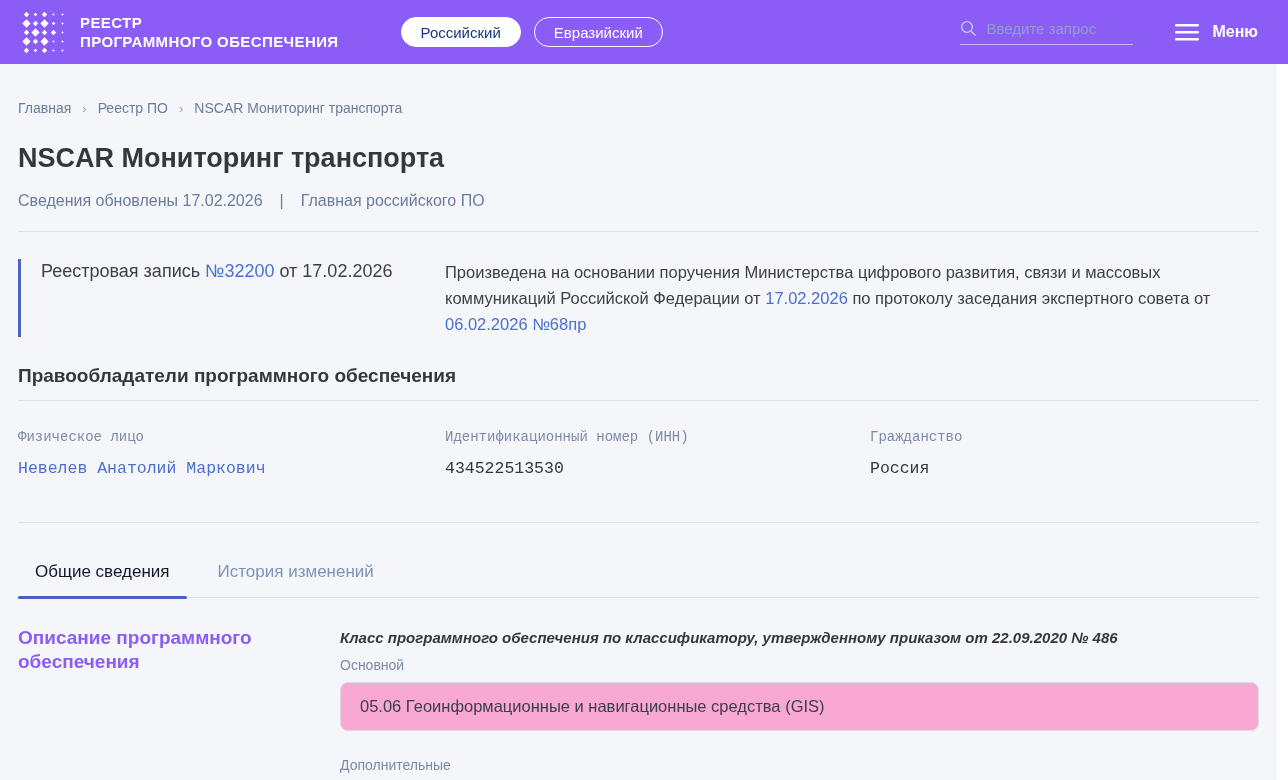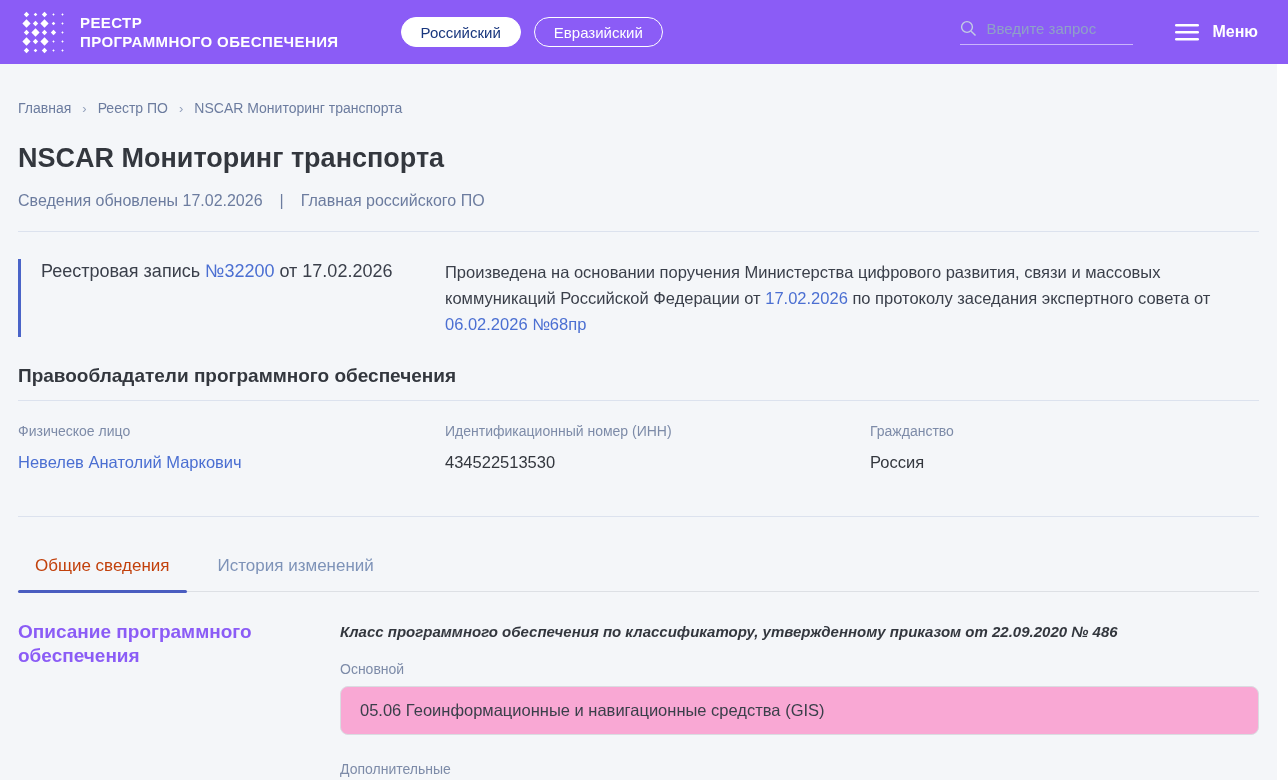--- a/index.html
+++ b/index.html
@@ -95,44 +95,44 @@
     padding: 2px 30px 0 20px;
     font-size: 18px; color: #3A3F4A;
   }
   .record-right {
     flex: 1; font-size: 16.5px; color: #3A3F4A;
     line-height: 26px; padding-right: 14px;
   }
 
   .section-heading { font-size: 19px; font-weight: 700; color: #33373E; margin: 28px 0 0; }
 
-  .fields { display: grid; grid-template-columns: 427px 425px 1fr; margin-top: 22px; }
+  .fields { display: grid; grid-template-columns: 427px 425px 1fr; margin-top: 28px; font-family: Liberation Mono, monospace; }
   .field-label { font-size: 14px; color: #7D8BA8; }
   .field-value { margin-top: 14px; font-size: 16.5px; color: #33373E; }
 
   .tabs {
     margin-top: 39px;
     display: flex;
     border-bottom: 1px solid #DDE0E5;
   }
   .tab {
     font-size: 17px; padding: 0 17px 15px;
     cursor: pointer; position: relative;
   }
-  .tab.active { color: #c2410c; }
+  .tab.active { color: #0f172a; }
   .tab.active::after {
     content: ""; position: absolute; left: 0; right: 0; bottom: -2px;
     height: 3px; background: #4A5DC0; border-radius: 2px;
   }
   .tab.inactive { color: #7E93B8; margin-left: 14px; }
 
   .content { display: grid; grid-template-columns: 322px 1fr; margin-top: 28px; }
   .content-heading { font-size: 19px; font-weight: 700; color: #8b5cf6; line-height: 24px; margin: 0; }
   .class-heading { font-size: 15px; font-weight: 700; color: #33373E; line-height: 19px; margin-top: 2px; font-style: italic; }
-  .chip-label { font-size: 14px; color: #7D8BA8; margin-top: 20px; }
+  .chip-label { font-size: 14px; color: #7D8BA8; margin-top: 10px; }
   .chip-label.second { margin-top: 26px; }
   .class-chip {
     margin-top: 9px;
     background: #f9a8d4;
     border: 1px solid #DADCE1;
     border-radius: 8px;
     padding: 14px 19px;
     font-size: 16.5px; color: #3A3F4A;
   }
 </style>

